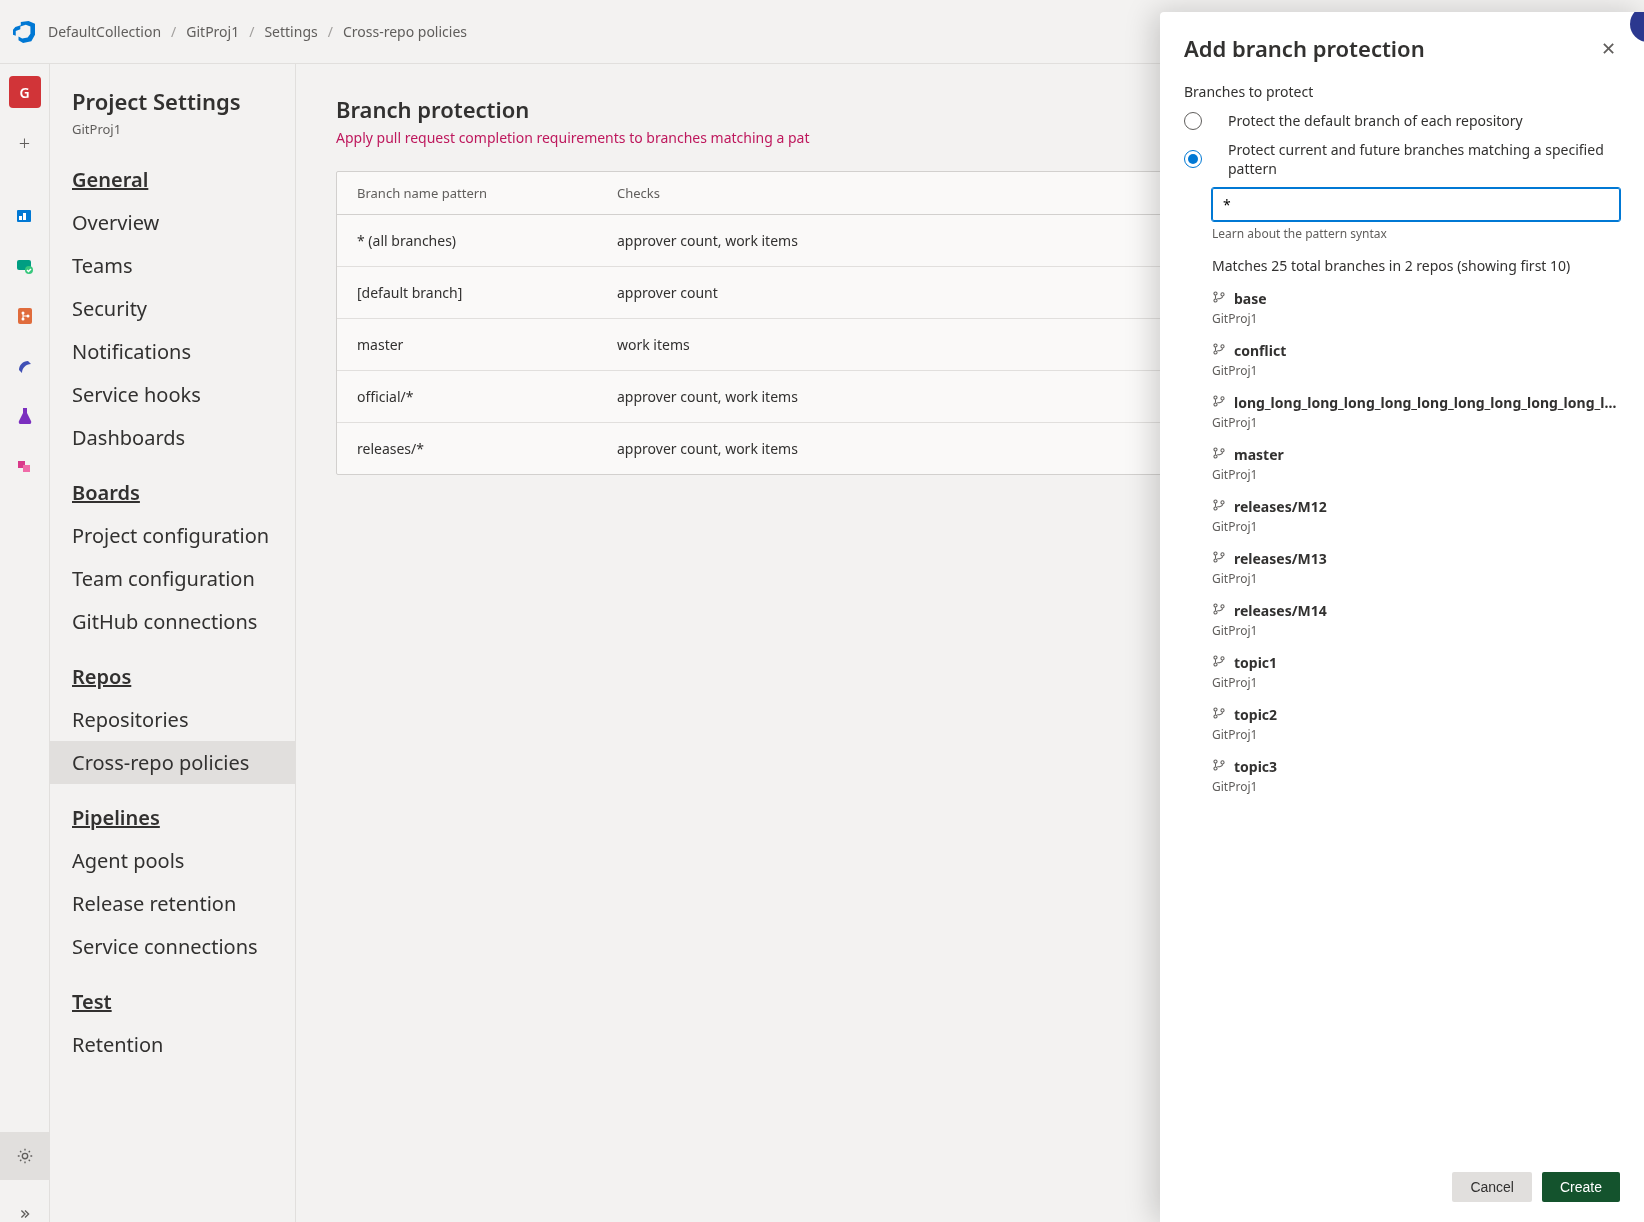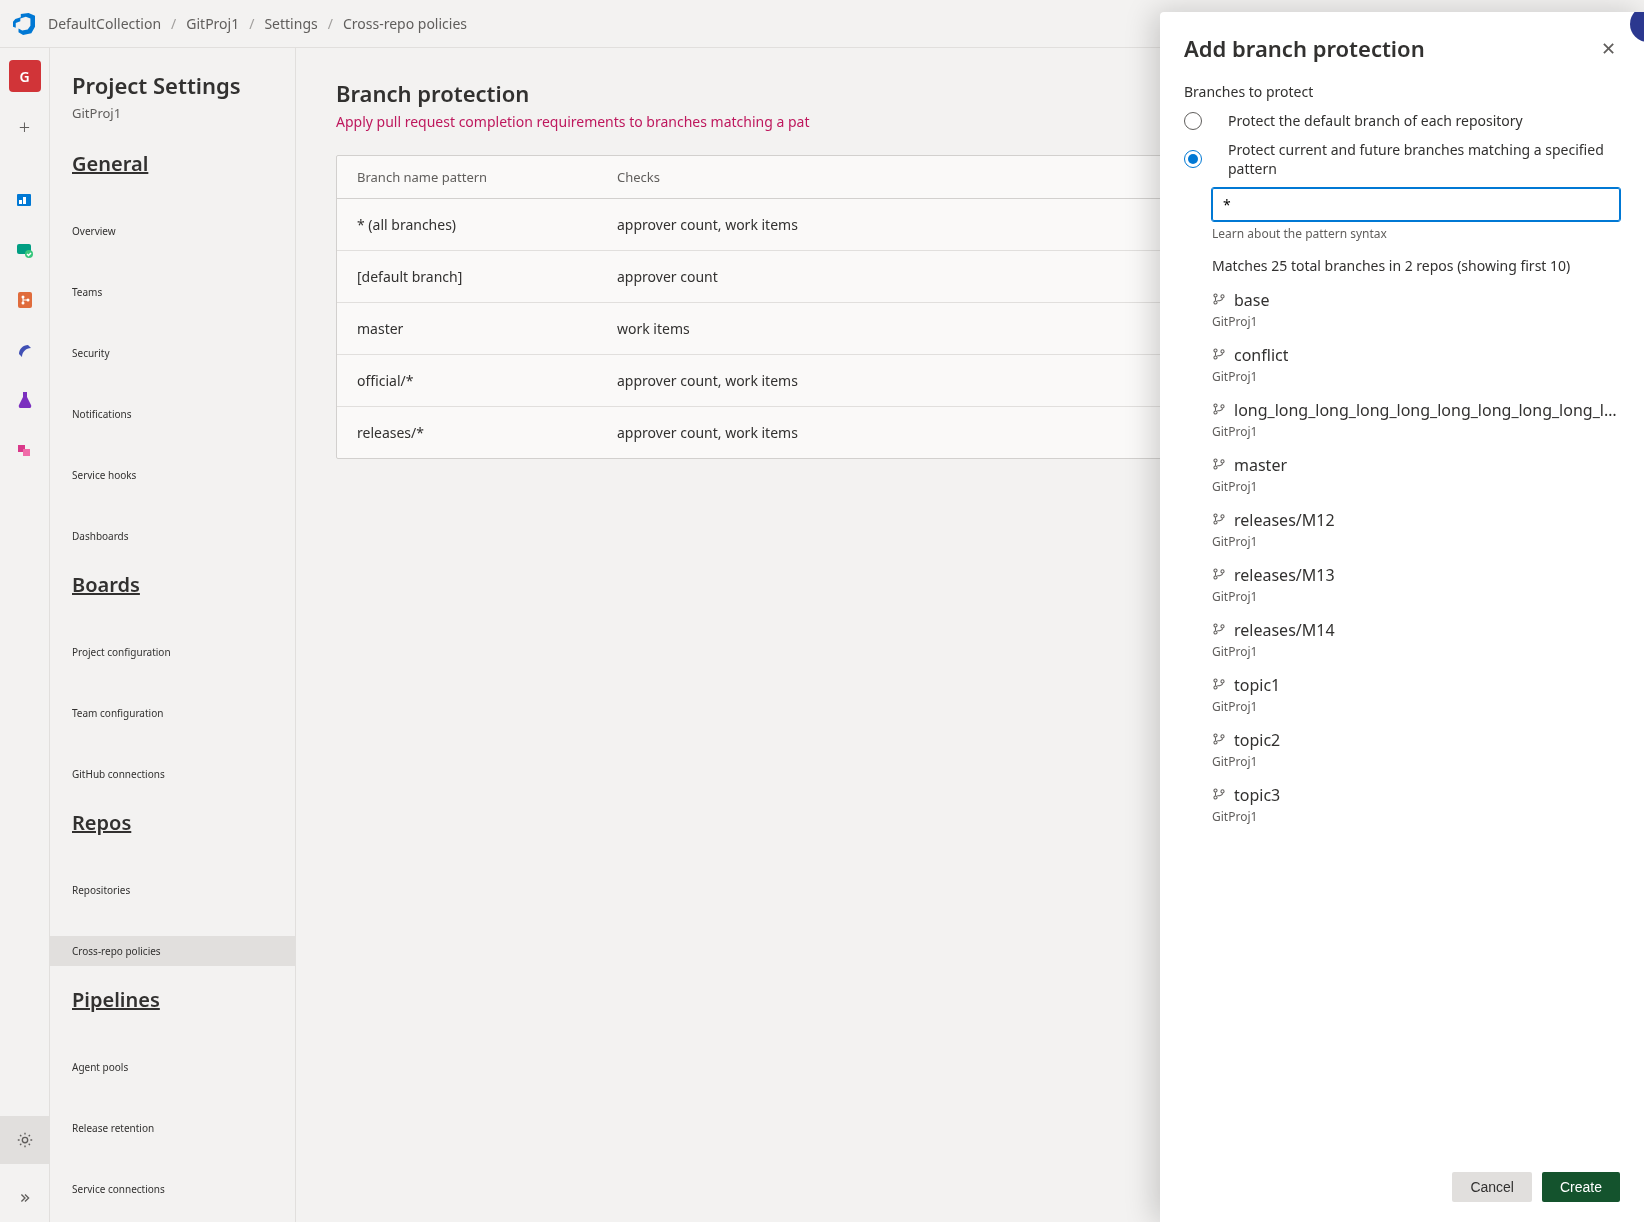--- a/index.html
+++ b/index.html
@@ -7,21 +7,21 @@
     font-family: "Segoe UI", system-ui, sans-serif;
     font-size: 14px;
     color: #323130;
     background: #f3f2f1;
     width: 1644px;
     height: 1222px;
     overflow: hidden;
     position: relative;
   }
   .topbar {
-    height: 48px;
+    height: 64px;
     background: #f3f2f1;
     border-bottom: 1px solid #e1dfdd;
     display: flex;
     align-items: center;
     padding: 0 8px;
     gap: 8px;
   }
   .topbar .logo {
     width: 32px; height: 32px;
     display: flex; align-items: center; justify-content: center;
@@ -87,22 +87,21 @@
   }
   .sidebar .group-title {
     font-weight: 600;
     padding: 10px 22px 8px 22px;
     font-size: 20px;
     text-decoration: underline;
   }
   .sidebar .nav-item {
     padding: 8px 22px;
     cursor: pointer;
-    font-size: 10px;
-    margin-top: 31px;
+    font-size: 20px;
   }
   .sidebar .nav-item.active {
     background: #e1dfdd;
   }
   .content {
     flex: 1;
     background: #f3f2f1;
     padding: 30px 40px;
     overflow: hidden;
   }
@@ -230,25 +229,26 @@
   }
   .match-item {
     margin-bottom: 14px;
   }
   .match-item .bline {
     display: flex;
     align-items: center;
     gap: 8px;
   }
   .match-item .bline .bname {
-    font-size: 16px;
+    font-size: 14px;
     white-space: nowrap;
     overflow: hidden;
     text-overflow: ellipsis;
     max-width: 400px;
+    font-weight: bold;
   }
   .match-item .repo {
     font-size: 12px;
     color: #605e5c;
     margin-top: 2px;
   }
   .branch-icon {
     width: 14px;
     flex-shrink: 0;
     color: #605e5c;

